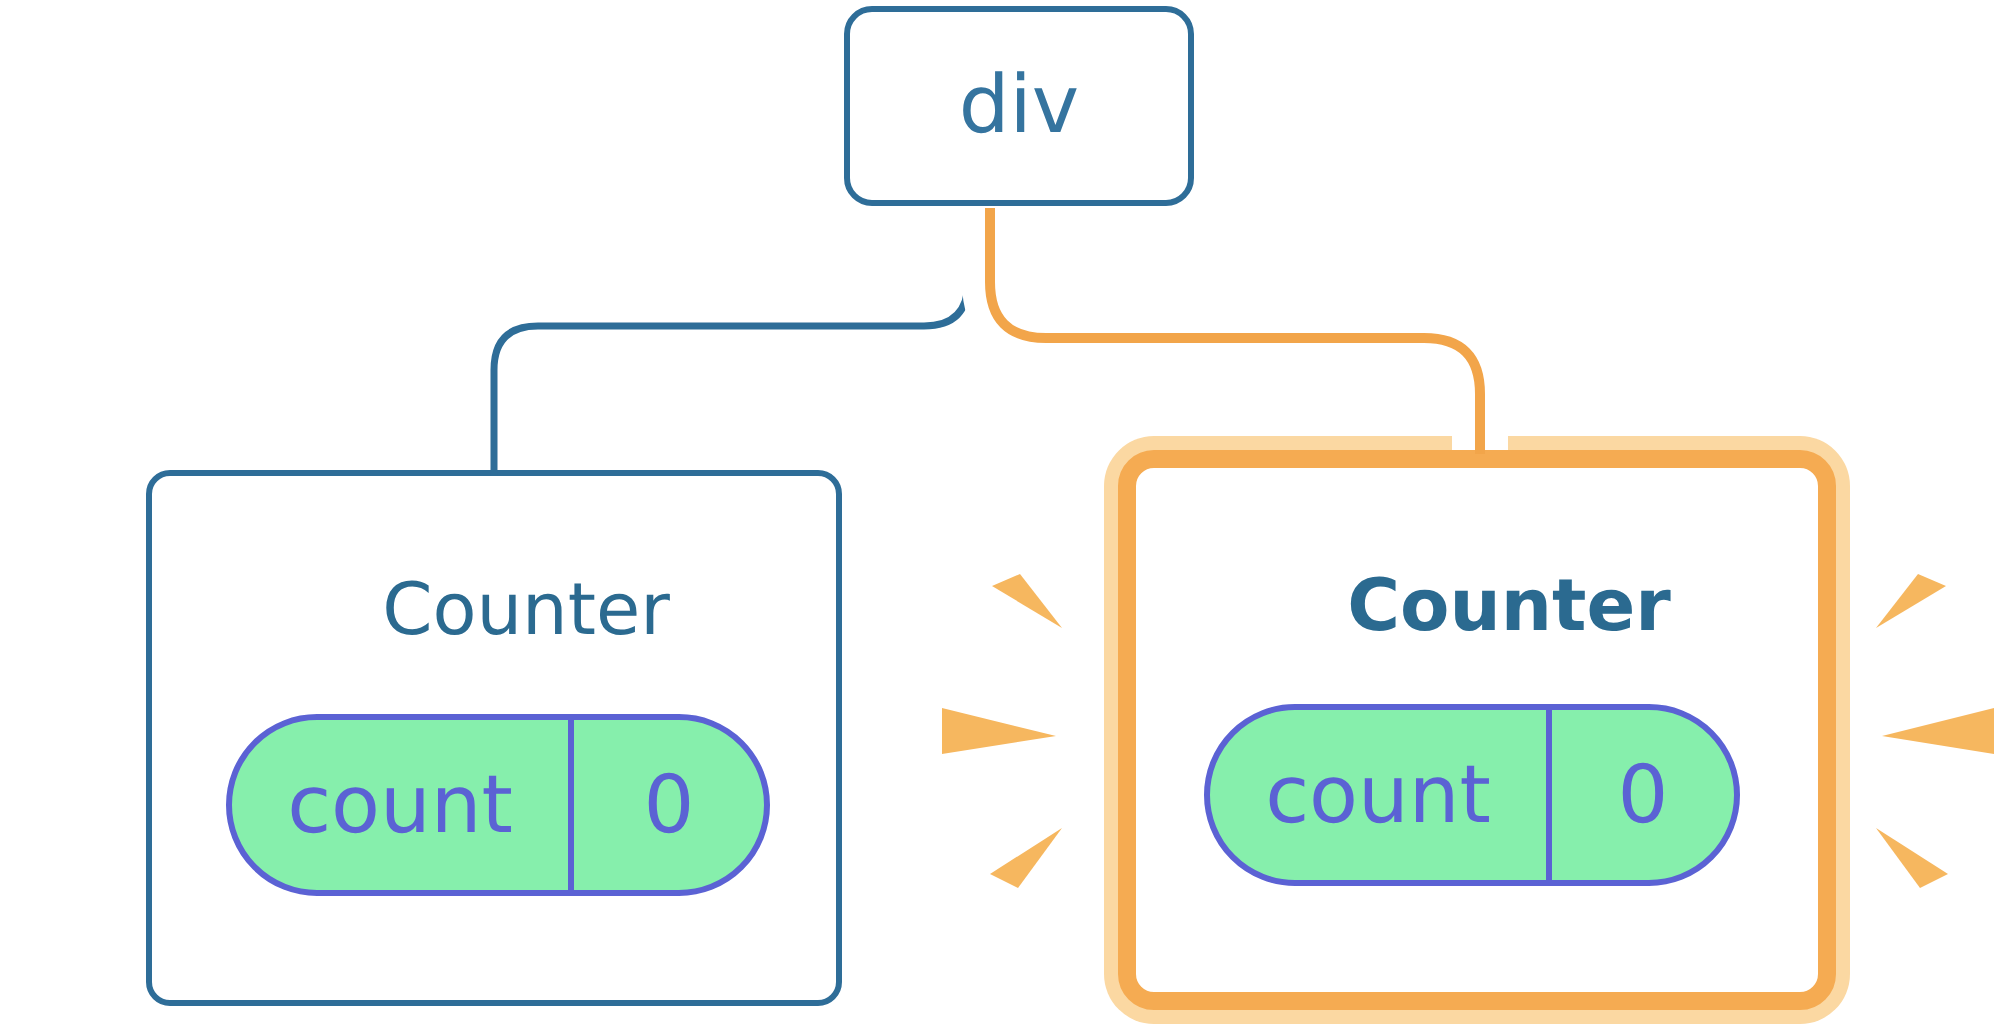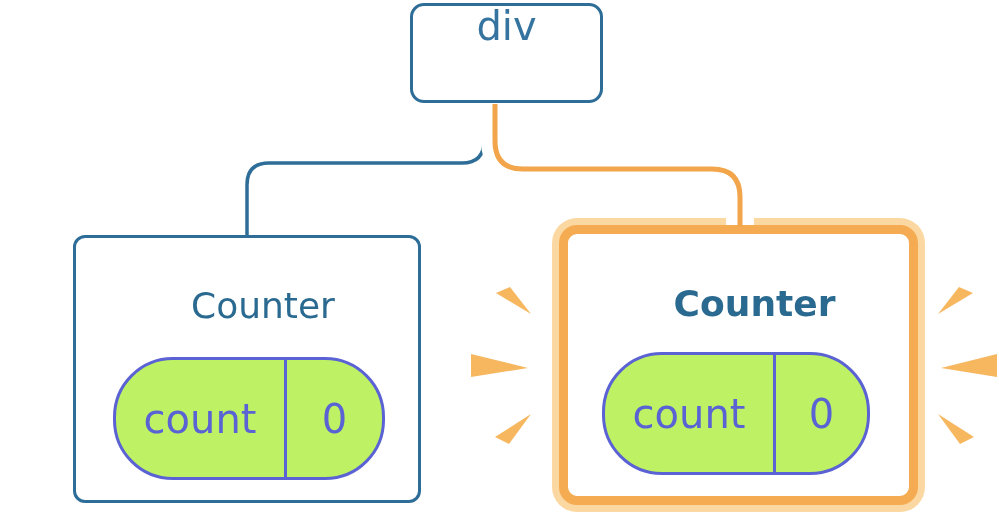--- a/index.html
+++ b/index.html
@@ -24,26 +24,26 @@
   .overlay{
     position:absolute;left:0;top:0;width:999px;height:515px;
     z-index:3;pointer-events:none;
   }
   .line-blue{fill:none;stroke:var(--blue);stroke-width:3.5;}
   .line-casing{fill:none;stroke:#ffffff;stroke-width:28;stroke-linejoin:round;}
   .line-orange{fill:none;stroke:var(--orange-line);stroke-width:5;stroke-linejoin:round;}
   .spark-white{fill:#ffffff;}
   .spark-orange{fill:var(--spark);}
   .node-div{
-    position:absolute;left:410px;top:3px;
-    width:193px;height:100px;box-sizing:border-box;
+    position:absolute;left:422px;top:3px;
+    width:175px;height:100px;box-sizing:border-box;
     background:var(--card-bg);
     border:3.5px solid var(--blue);
     border-radius:14px;
-    display:flex;justify-content:center;
+    display:flex;align-items:center;justify-content:center;
     z-index:2;
   }
   .node-div .node-label{
     font-size:40px;color:var(--blue-text);line-height:1;
   }
   .card{
     position:absolute;box-sizing:border-box;
     background:var(--card-bg);
     z-index:2;
   }
@@ -59,25 +59,25 @@
     box-shadow:0 0 0 7px var(--orange-ring);
   }
   .card-title{
     position:absolute;left:0;right:0;text-align:center;
     font-size:36px;line-height:36px;color:var(--heading);margin-left:32px;
   }
   .card-left .card-title{top:50px;}
   .card-right .card-title{top:52px;font-weight:700;}
   .pill{
     position:absolute;box-sizing:border-box;
-    height:123px;
+    height:91px;
     border:3px solid var(--purple);
     border-radius:60px;
     display:flex;align-items:stretch;
-    background:#bef264;
+    background:#86efac;
     overflow:hidden;
     justify-content:space-between;
   }
   .card-left .pill{left:37px;top:119px;width:272px;}
   .card-right .pill{left:34px;top:118px;width:268px;}
   .pill-key{
     width:171px;flex:0 0 171px;box-sizing:border-box;
     border-right:3px solid var(--purple);
     display:flex;align-items:center;justify-content:center;
     font-size:40px;color:var(--purple);

